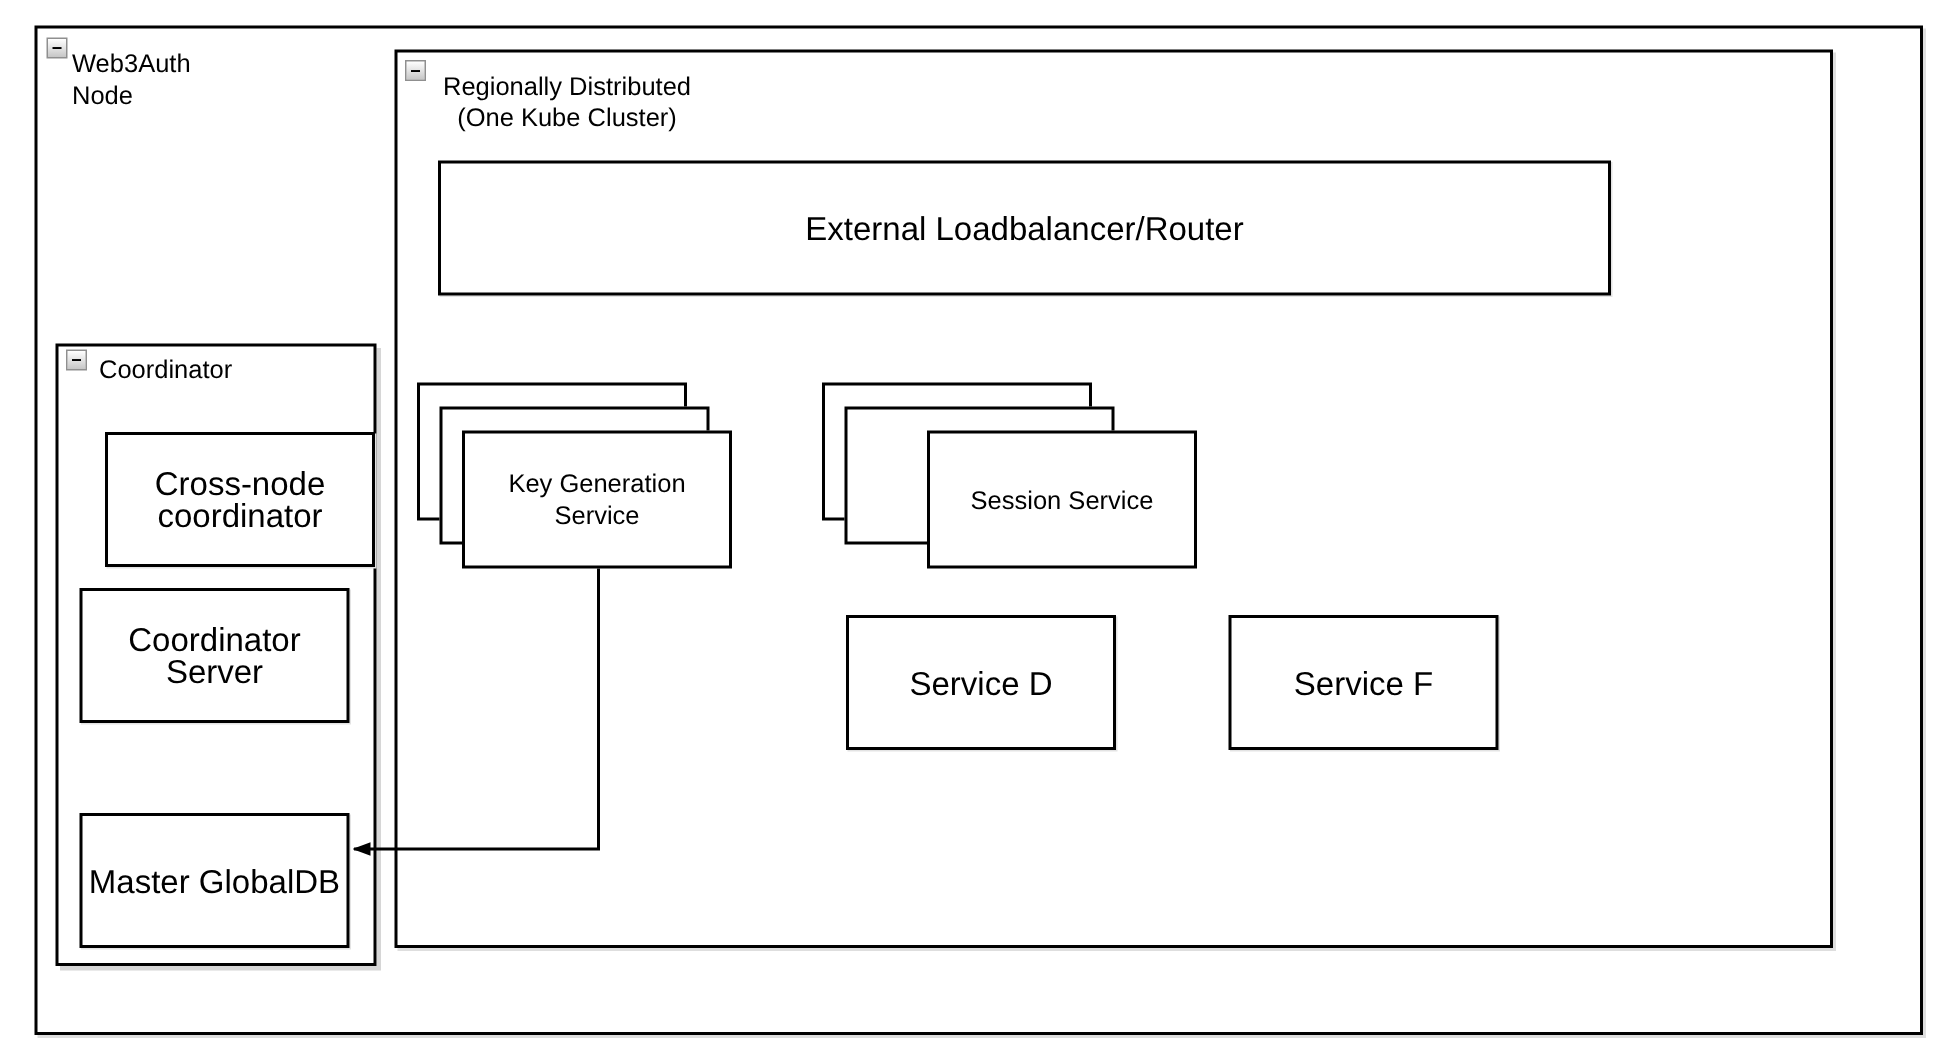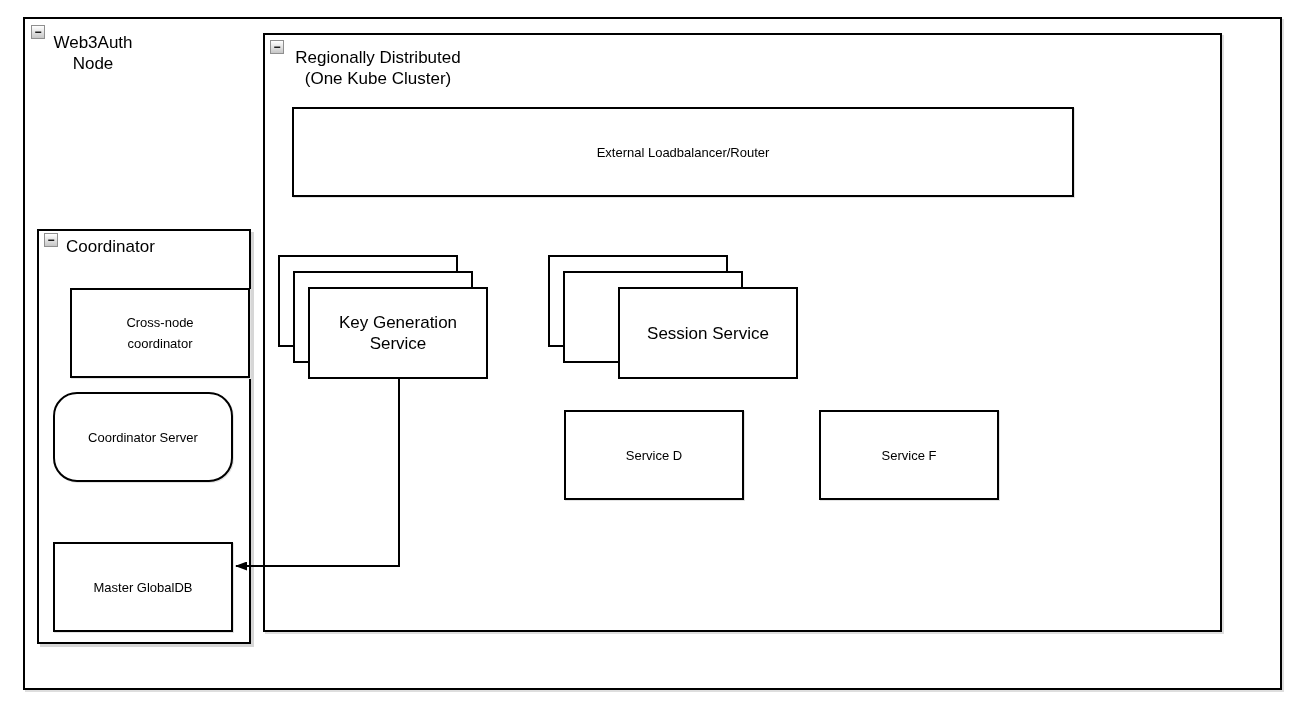--- a/index.html
+++ b/index.html
@@ -23,21 +23,21 @@
   .box {
     position: absolute;
     box-sizing: border-box;
     background: #ffffff;
     border: 2px solid #000000;
     box-shadow: 1px 1px 0 #e3e3e3;
     display: flex;
     align-items: center;
     justify-content: center;
     text-align: center;
-    font-size: 13px;
+    font-size: 22px;
     line-height: 21px;
     white-space: pre-line;
   }
   .stack { position: absolute; }
   .card {
     position: absolute;
     box-sizing: border-box;
     width: 180px;
     height: 92px;
     background: #ffffff;
@@ -82,21 +82,21 @@
 </style>
 </head>
 <body>
 
 <div class="canvas">
 
   <div class="container" style="left:23px; top:17px; width:1259px; height:673px;"></div>
   <span class="collapse-btn" style="left:31px; top:25px;">
     <span>−</span>
   </span>
-  <div class="ctr-label" style="left:48px; top:32px; width:90px; text-align:center;">Web3Auth
+  <div class="ctr-label" style="left:48px; top:32px; width:90px; text-align:left;">Web3Auth
 Node</div>
 
   <div class="container" style="left:263px; top:33px; width:959px; height:599px;"></div>
   <span class="collapse-btn" style="left:270px; top:40px;">
     <span>−</span>
   </span>
   <div class="ctr-label" style="left:288px; top:47px; width:180px; text-align:center;">Regionally Distributed
 (One Kube Cluster)</div>
 
   <div class="box" style="left:292px; top:107px; width:782px; height:90px;">
@@ -133,21 +133,21 @@
   <span class="collapse-btn" style="left:44px; top:233px;">
     <span>−</span>
   </span>
   <div class="ctr-label" style="left:66px; top:236px;">Coordinator</div>
 
   <div class="box" style="left:70px; top:288px; width:180px; height:90px;">
     <span>Cross-node
 coordinator</span>
   </div>
 
-  <div class="box" style="left:53px; top:392px; width:180px; height:90px;border-radius:24px;">
+  <div class="box" style="left:53px; top:392px; width:180px; height:90px;">
     <span>Coordinator Server</span>
   </div>
 
   <div class="box" style="left:53px; top:542px; width:180px; height:90px;text-align:right;">
     <span>Master GlobalDB</span>
   </div>
 
   <svg class="arrow-layer" width="1302" height="708" viewBox="0 0 1302 708">
     <defs>
       <marker id="arrowhead" viewBox="0 0 12 9" markerWidth="12" markerHeight="9" refX="11" refY="4.5" orient="auto" markerUnits="userSpaceOnUse">

